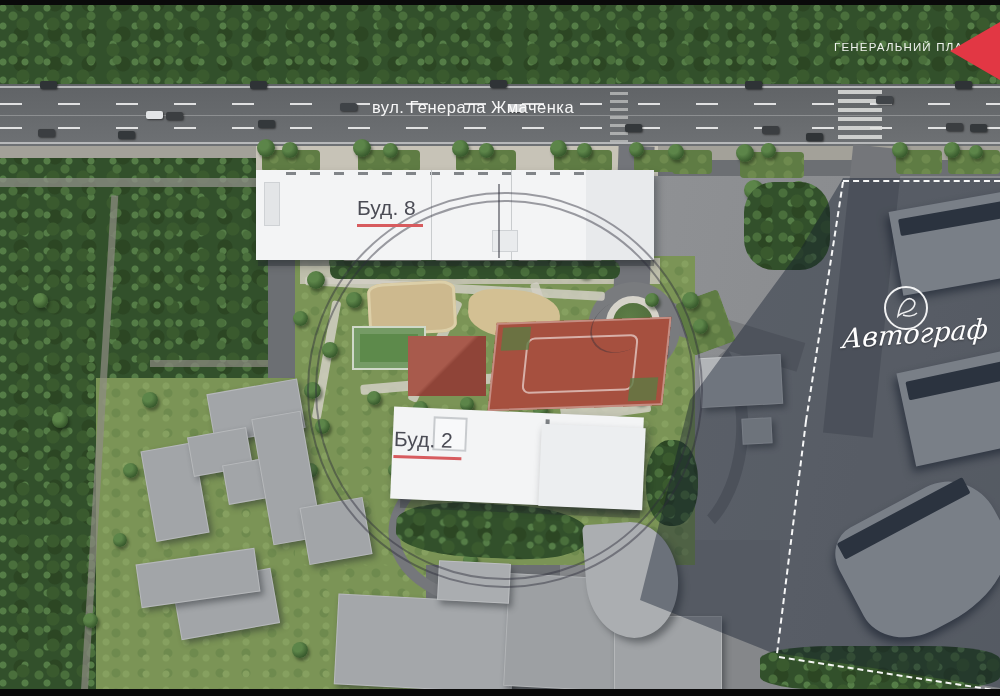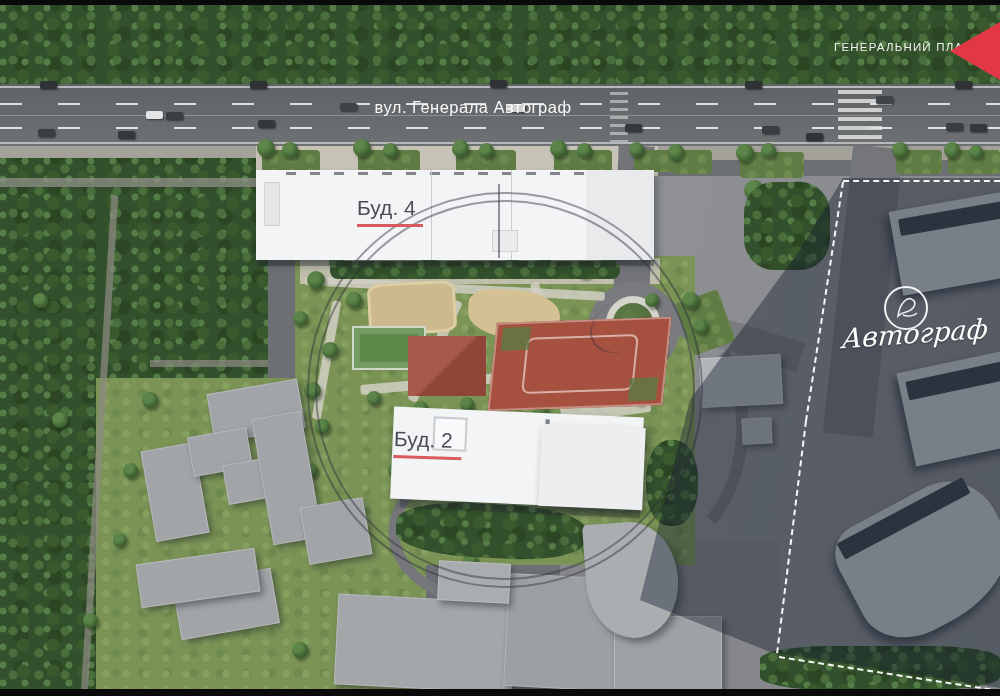--- a/index.html
+++ b/index.html
@@ -248,24 +248,24 @@
   <div class="dash-line" style="left:779px;top:656px;width:224px;transform:rotate(8.7deg);z-index:7;"></div>
 
   <div class="wm" style="left:307px;top:192px;width:396px;height:396px;z-index:8;"></div>
   <div class="wm" style="left:315px;top:200px;width:380px;height:380px;z-index:8;"></div>
   <div style="left:498px;top:184px;width:2px;height:74px;background:rgba(45,45,58,.5);z-index:8;"></div>
   <div style="left:588px;top:300px;width:70px;height:50px;border-left:2px solid rgba(45,45,58,.4);border-radius:50%;transform:rotate(-30deg);z-index:8;"></div>
 
   <div style="left:834px;top:41px;font-size:11.5px;letter-spacing:1.2px;color:rgba(255,255,255,.92);z-index:9;">ГЕНЕРАЛЬНИЙ ПЛАН</div>
   <div style="left:950px;top:22px;width:50px;height:58px;background:#e23744;clip-path:polygon(0 50%,100% 0,100% 100%);z-index:9;"></div>
 
-  <div style="left:368px;top:98px;width:210px;text-align:center;font-size:16.5px;letter-spacing:.5px;color:rgba(255,255,255,.95);z-index:9;">вул. Генерала Автограф</div>
+  <div style="left:368px;top:98px;width:210px;text-align:center;font-size:16.5px;letter-spacing:.5px;color:rgba(255,255,255,.95);z-index:9;">вул. Генерала Жмаченка</div>
 
   <div style="left:357px;top:196px;z-index:9;">
-    <span style="position:static;font-size:21px;color:#4b4c55;">Буд. 4</span>
+    <span style="position:static;font-size:21px;color:#4b4c55;">Буд. 8</span>
     <div style="left:0;top:28px;width:66px;height:3px;background:#d75b5e;"></div>
   </div>
 
   <div style="left:394px;top:428px;transform:rotate(2deg);z-index:9;">
     <span style="position:static;font-size:21px;color:#4b4c55;">Буд. 2</span>
     <div style="left:0;top:28px;width:68px;height:3px;background:#d75b5e;"></div>
   </div>
 
   <div style="left:830px;top:280px;width:170px;height:80px;z-index:9;">
     <div style="left:54px;top:6px;width:44px;height:44px;border:2px solid rgba(255,255,255,.92);border-radius:50%;">

